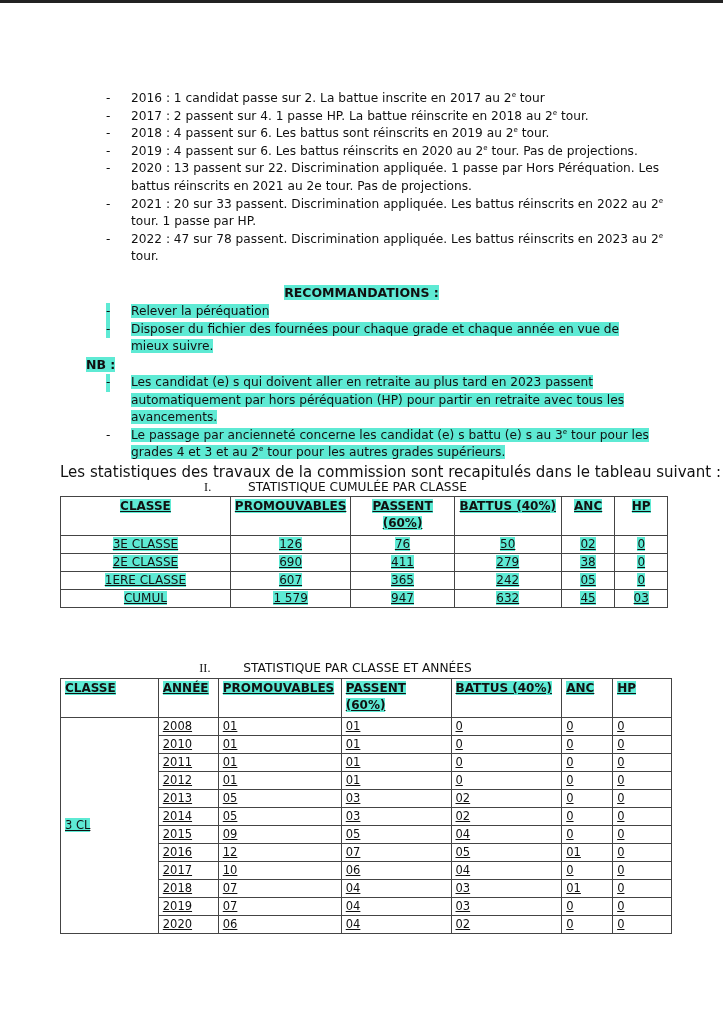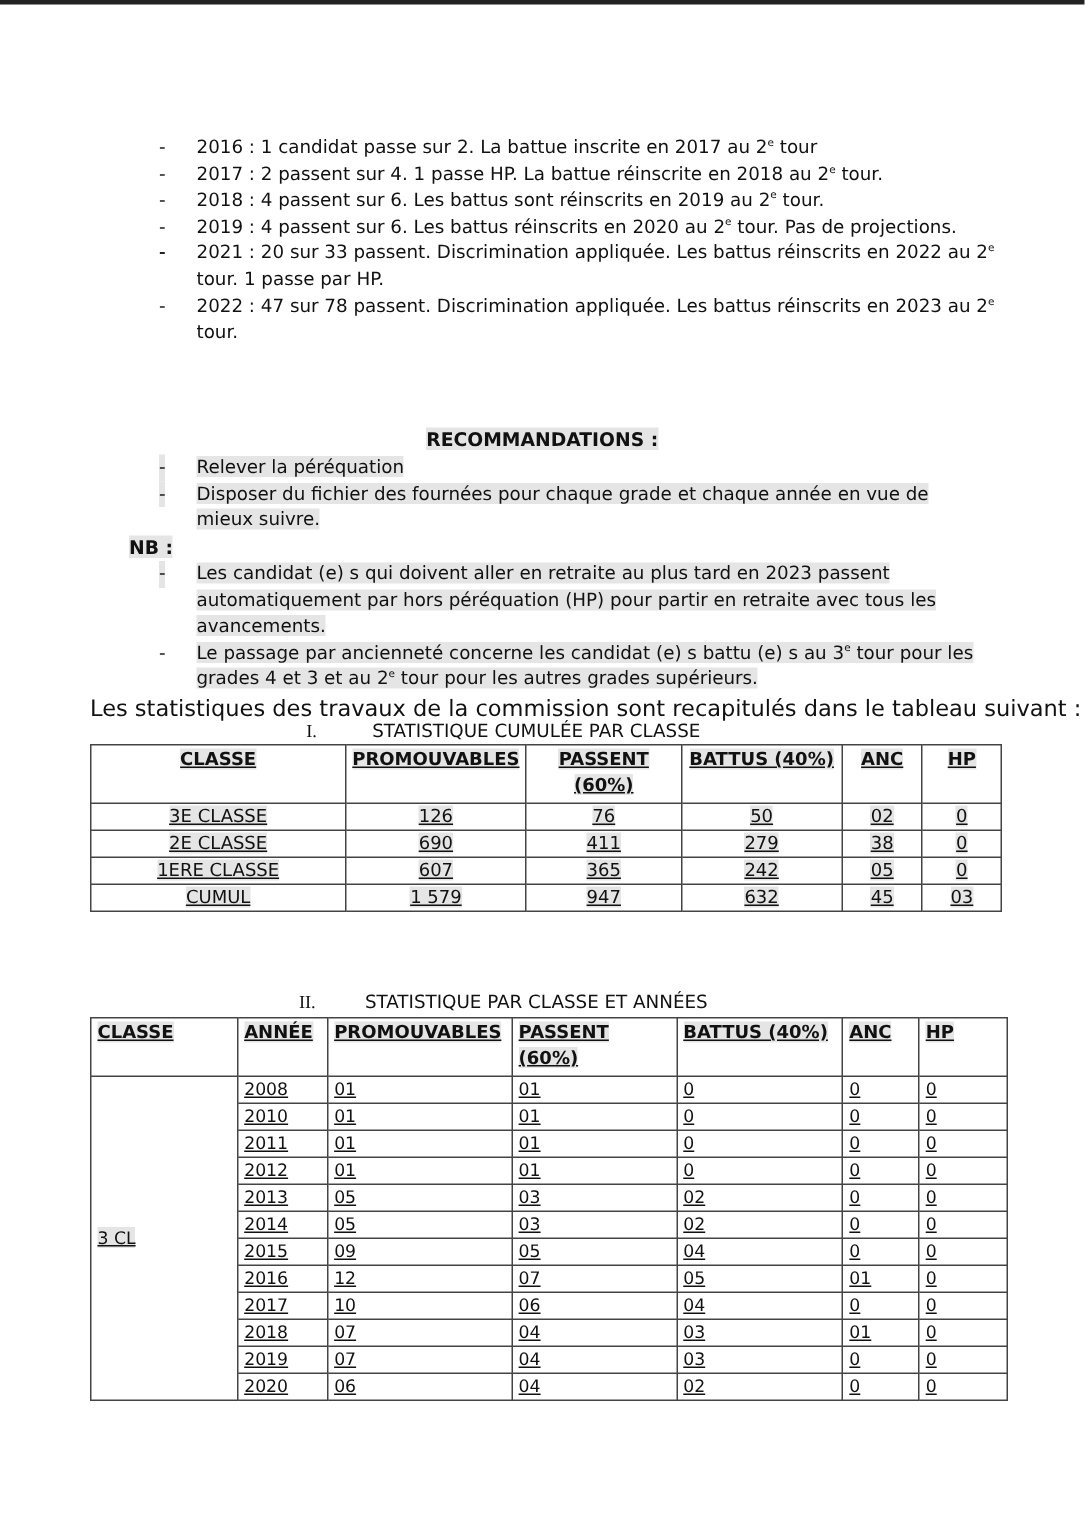--- a/index.html
+++ b/index.html
@@ -2,21 +2,21 @@
 <html><head>
 <meta charset="utf-8">
 <style>
   html, body { margin: 0; padding: 0; }
   body {
     width: 723px; height: 1024px; background: #ffffff; position: relative; overflow: hidden;
     font-family: "DejaVu Sans", sans-serif; color: #111;
   }
   .topbar { position: absolute; left: 0; top: 0; width: 723px; height: 3px; background: #222; }
   .page { position: absolute; left: 0; top: 0; width: 723px; }
-  .hl { background: #e5e5e5; }
+  .hl { background: #5eead4; }
   .bullets { position: absolute; left: 106px; top: 90px; width: 560px; font-size: 12.2px; line-height: 17.6px; }
   .bullets .item { position: relative; padding-left: 25px; }
   .bullets .dash { position: absolute; left: 0; top: 0; }
   sup { font-size: 7px; line-height: 0; vertical-align: 5px; }
   .rec-title { position: absolute; left: 0; width: 723px; top: 285px; text-align: center; font-size: 12.5px; font-weight: bold; }
   .rec-list { position: absolute; left: 106px; top: 303px; width: 545px; font-size: 12.2px; line-height: 17.6px; }
   .rec-list .item { position: relative; padding-left: 25px; }
   .rec-list .dash { position: absolute; left: 0; top: 0; }
   .nb { position: absolute; left: 86px; top: 357px; font-size: 12.5px; font-weight: bold; text-align: right; }
   .nb-list { position: absolute; left: 106px; top: 374px; width: 545px; font-size: 12.2px; line-height: 17.6px; }
@@ -41,21 +41,21 @@
 
 <div class="topbar"></div>
 
 <div class="page">
 
   <div class="bullets" id="history-list">
       <div class="item"><span class="dash">-</span><span>2016 : 1 candidat passe sur 2. La battue inscrite en 2017 au 2<sup>e</sup> tour</span></div>
       <div class="item"><span class="dash">-</span><span>2017 : 2 passent sur 4. 1 passe HP. La battue réinscrite en 2018 au 2<sup>e</sup> tour.</span></div>
       <div class="item"><span class="dash">-</span><span>2018 : 4 passent sur 6. Les battus sont réinscrits en 2019 au 2<sup>e</sup> tour.</span></div>
       <div class="item"><span class="dash">-</span><span>2019 : 4 passent sur 6.  Les battus réinscrits en 2020 au 2<sup>e</sup> tour. Pas de projections.</span></div>
-      <div class="item"><span class="dash">-</span></div>
+      <div class="item"><span class="dash">-</span><span>2020 : 13 passent sur 22. Discrimination appliquée. 1 passe par Hors Péréquation. Les battus réinscrits en 2021 au 2e tour. Pas de projections.</span></div>
       <div class="item"><span class="dash">-</span><span>2021 : 20 sur 33 passent. Discrimination appliquée. Les battus réinscrits en 2022 au 2<sup>e</sup> tour. 1 passe par HP.</span></div>
       <div class="item"><span class="dash">-</span><span>2022 : 47 sur 78 passent. Discrimination appliquée. Les battus réinscrits en 2023 au 2<sup>e</sup> tour.</span></div>
     </div>
 
   <div class="rec-title"><span class="hl">RECOMMANDATIONS :</span></div>
 
   <div class="rec-list">
     <div class="item">
       <span class="dash hl">-</span>
       <span class="hl">Relever la péréquation</span>

